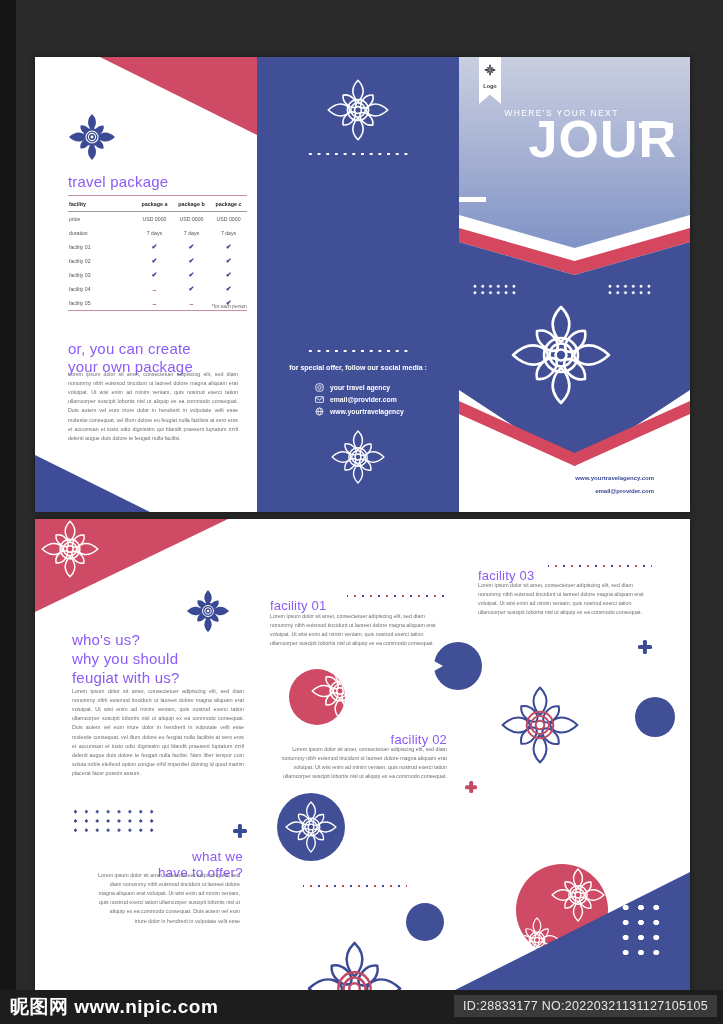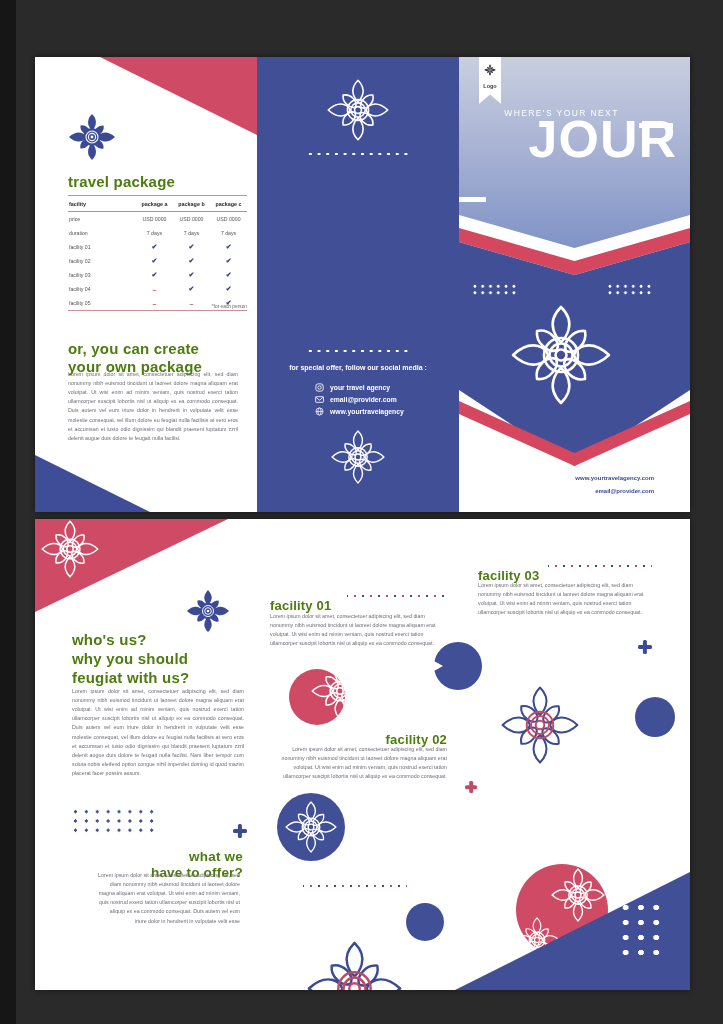--- a/index.html
+++ b/index.html
@@ -21,21 +21,21 @@
 
   
   .tri{position:absolute;inset:0;}
   .tri-pink-tr{background:#cf4a64;clip-path:polygon(65px 0,100% 0,100% 78px);}
   .tri-blue-bl{background:#3f4d99;clip-path:polygon(0 398px,0 100%,115px 100%);}
   .tri-pink-tl{background:#cf4a64;clip-path:polygon(0 0,193px 0,0 93px);}
   .tri-blue-br{position:absolute;left:420px;top:353px;width:235px;height:118px;
                background:#414f97;clip-path:polygon(100% 0,100% 100%,0 100%);}
 
   
-  .hd{color:#4d7c0f;font-weight:bold;white-space:pre-line;letter-spacing:.2px;}
+  .hd{color:#8b5cf6;font-weight:normal;white-space:pre-line;letter-spacing:.2px;}
   .body-txt{color:#6d6d76;font-size:5.3px;line-height:1.72;text-align:justify;}
   .body-txt.r{text-align:right;}
 
   
   .pkg-table{position:absolute;left:33px;top:138px;width:179px;border-collapse:collapse;
              font-size:5.2px;color:#555;border-top:1px solid #c98f9c;border-bottom:1px solid #c98f9c;}
   .pkg-table th{font-weight:bold;color:#2b2b2b;height:13px;text-align:center;font-size:5.4px;
                 border-bottom:1px solid #9a9aa0;}
   .pkg-table th.lbl,.pkg-table td.lbl{text-align:left;width:38%;}
   .pkg-table td{height:12px;text-align:center;}
@@ -372,13 +372,17 @@
           <use href="#lotus-line"></use>
         </svg>
       <svg class="lotus white" style="left:-2px;top:53px;width:46px;height:46px" viewBox="0 0 100 100">
           <use href="#lotus-line"></use>
         </svg>
     </div>
     <div class="tri-blue-br"></div>
     <div class="dg-tri" style="left:583px;top:381px"></div>
   </div>
 
+  <div class="wm-bar">
+    <div class="wm-left">昵图网 www.nipic.com</div>
+    <div class="wm-right">ID:28833177 NO:20220321131127105105</div>
+  </div>
 </div>
 
 </body></html>

